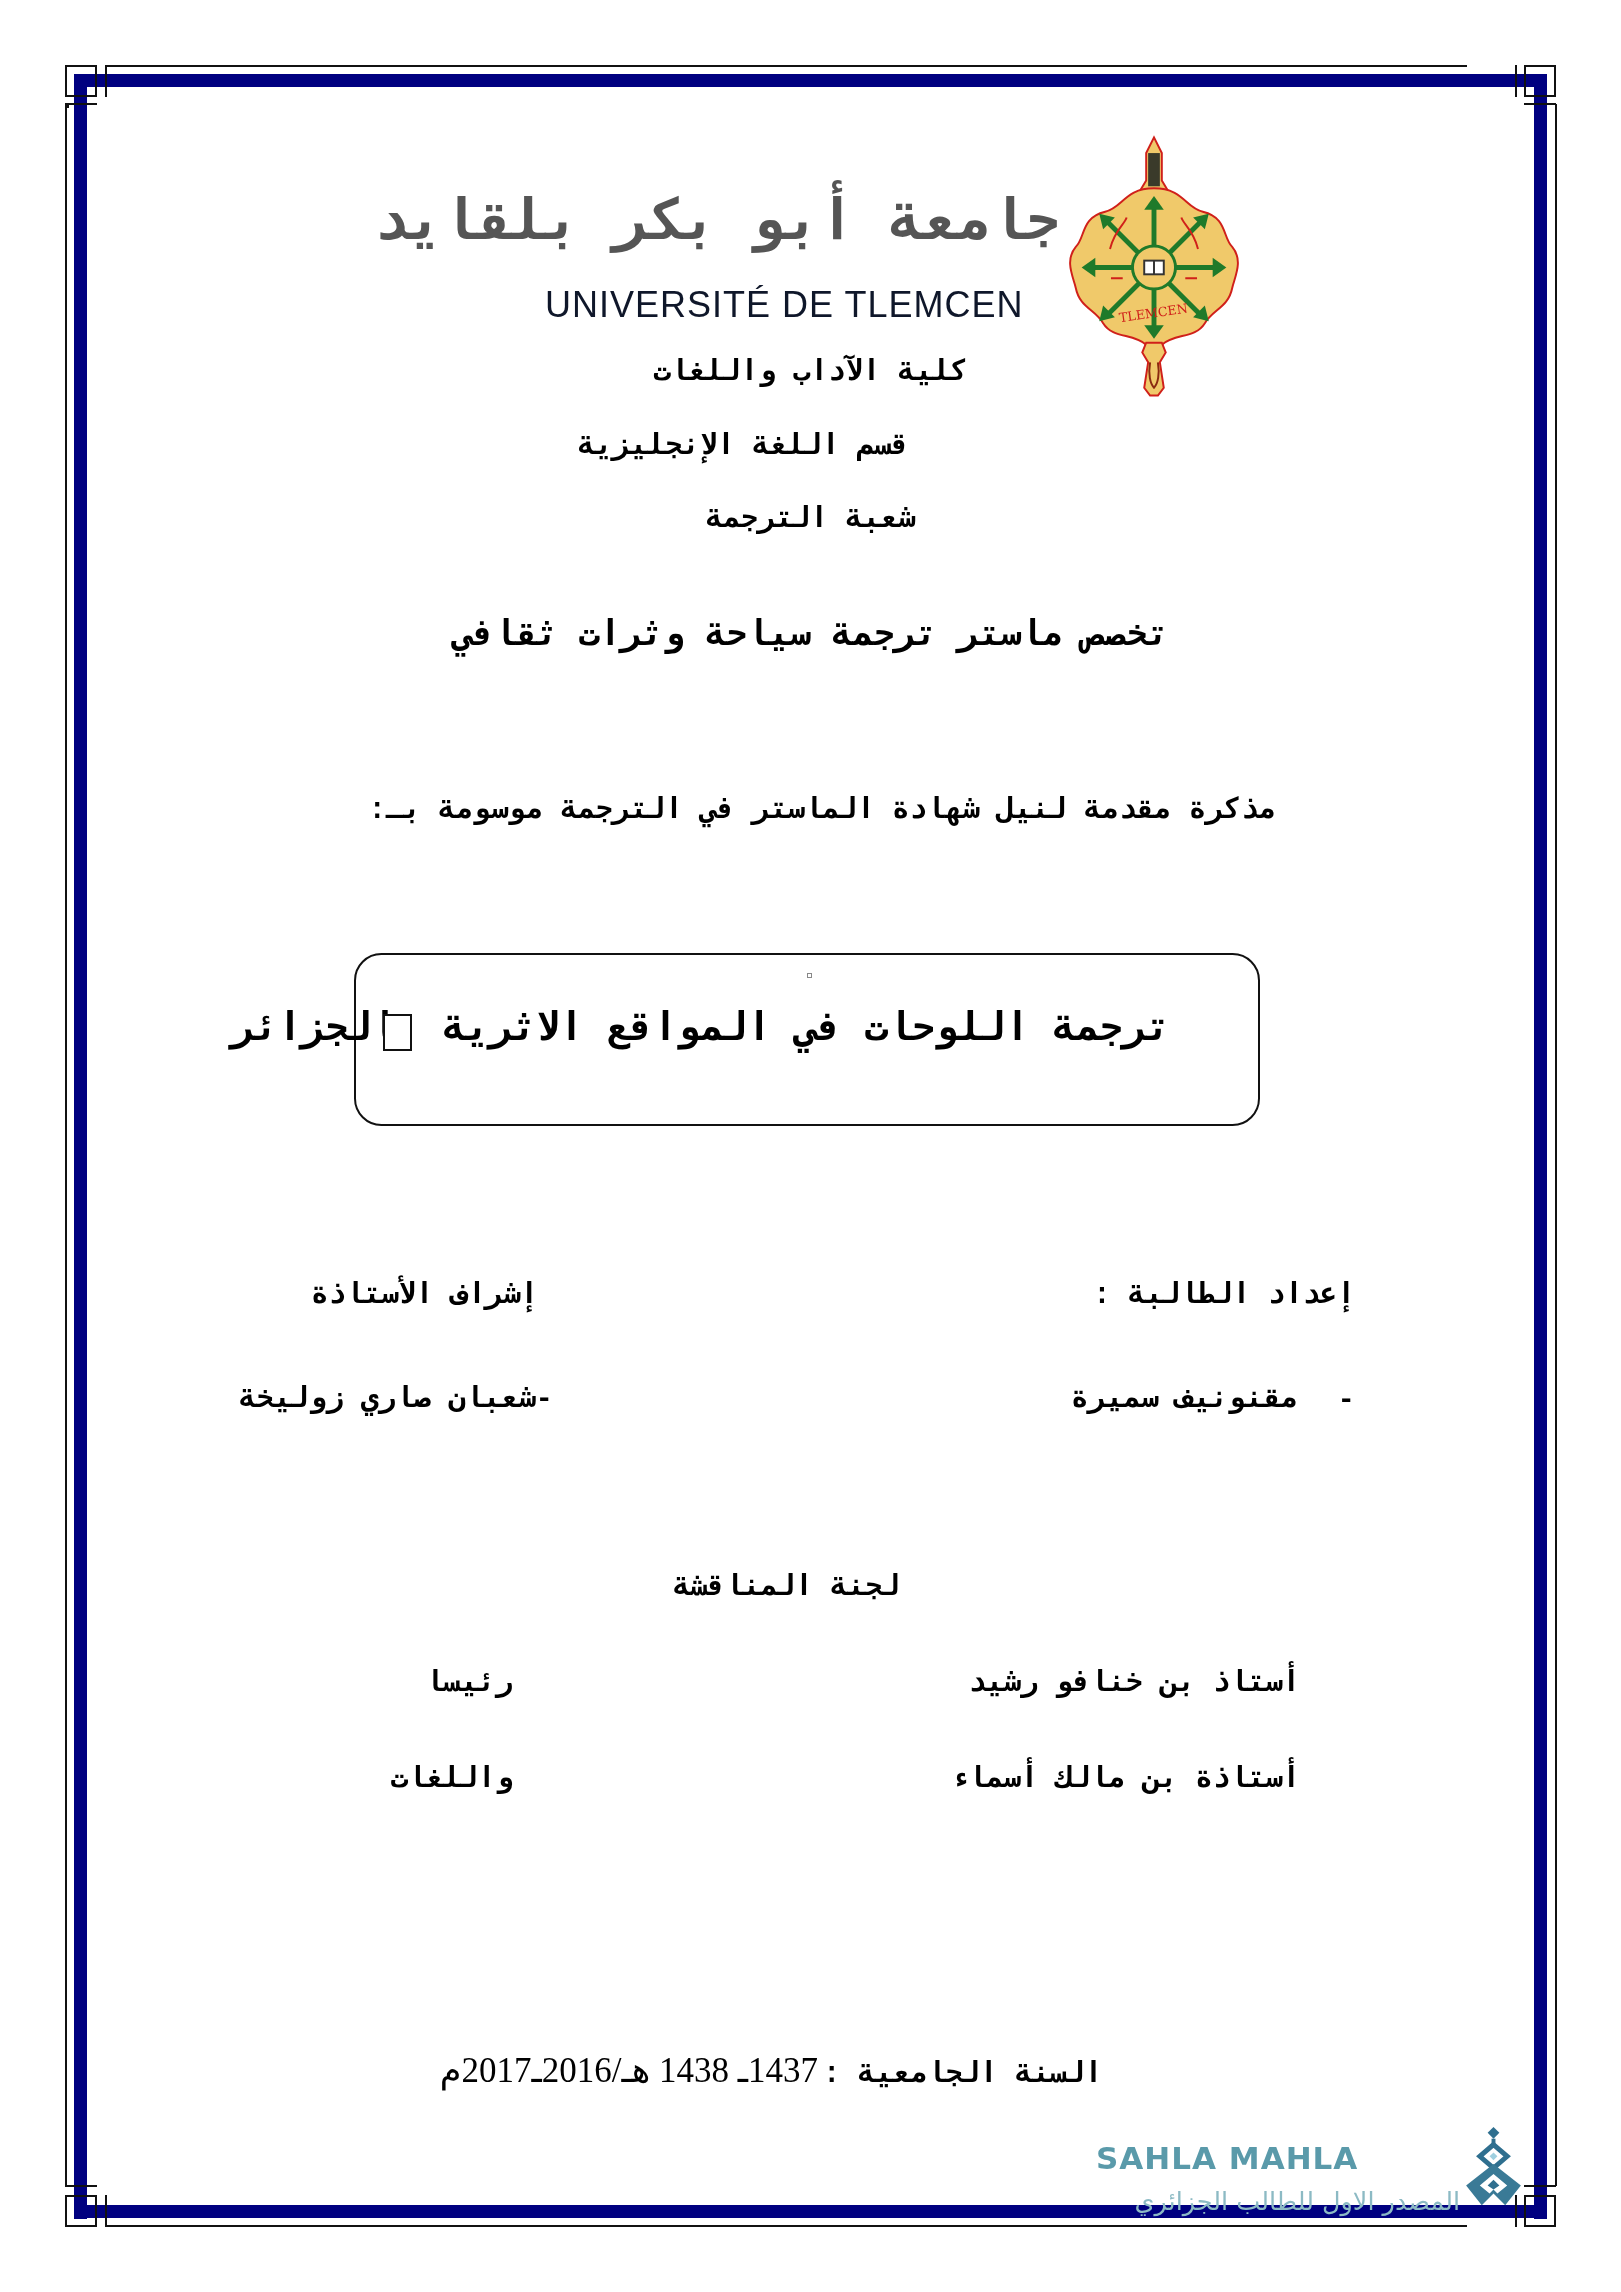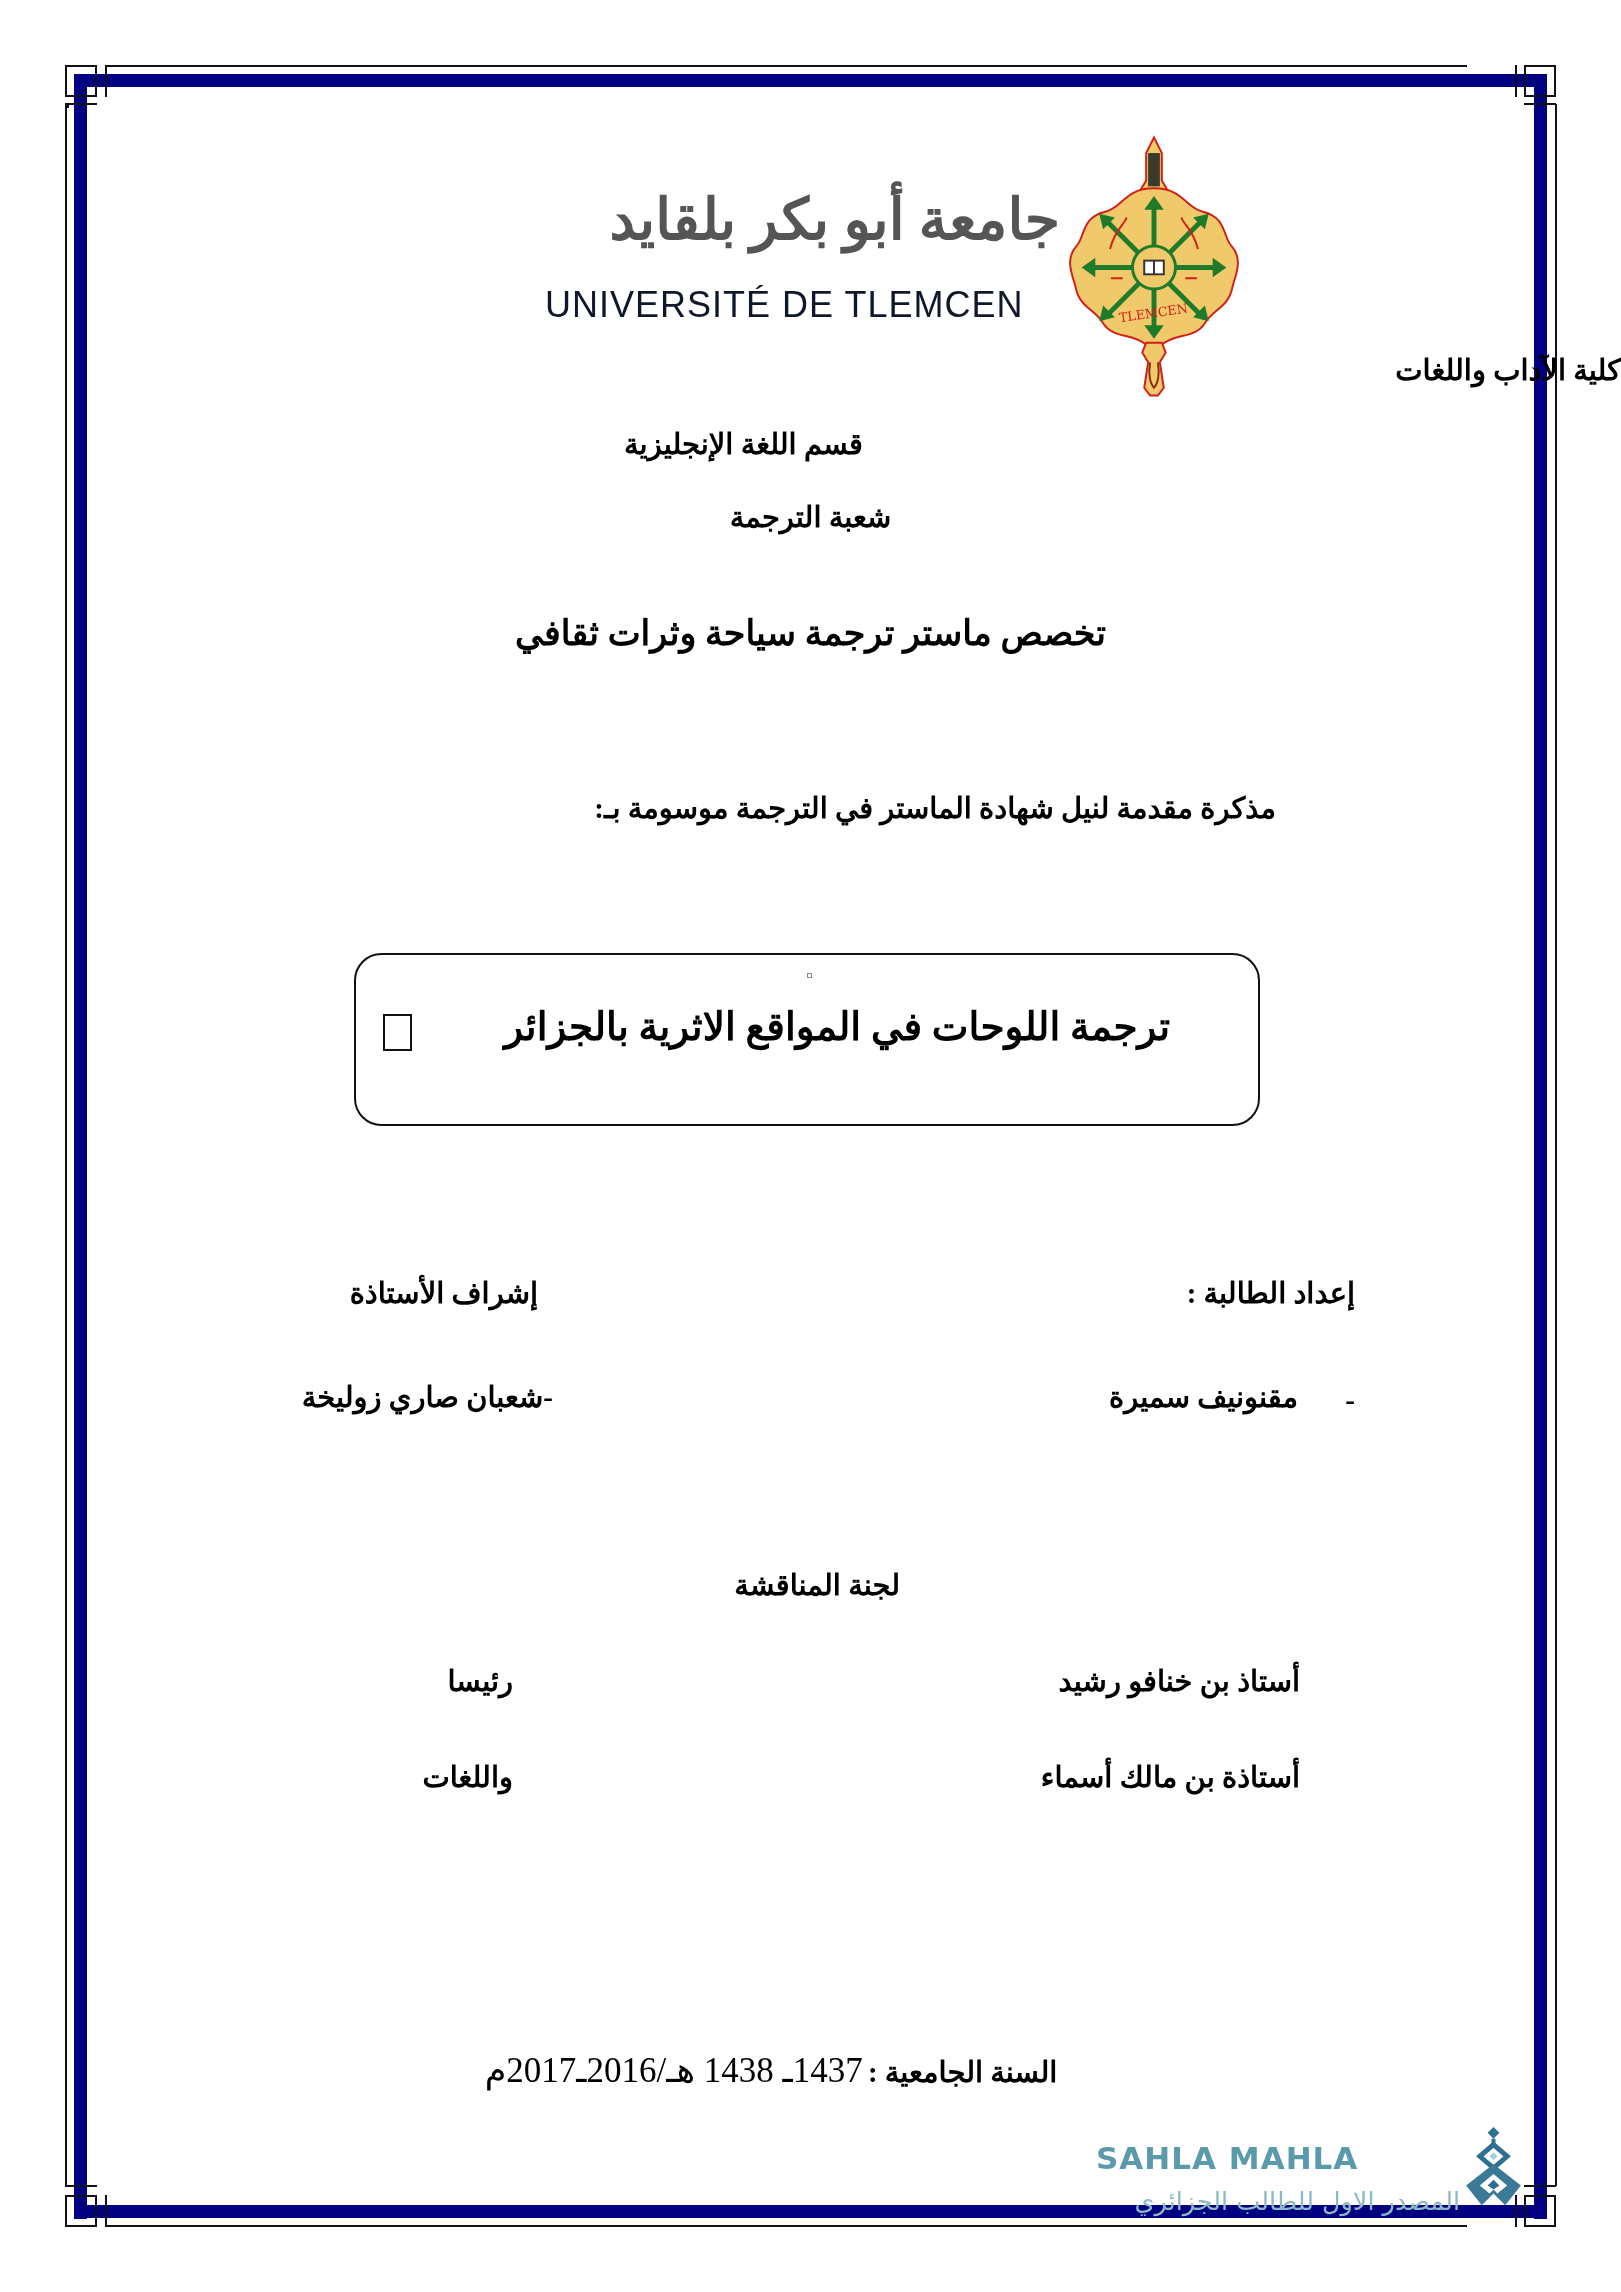--- a/index.html
+++ b/index.html
@@ -4,21 +4,21 @@
 <style>
   html, body { margin:0; padding:0; background:#fff; }
   body { width:1621px; height:2293px; position:relative; overflow:hidden;
          font-family:"DejaVu Sans", sans-serif; color:#000; }
   .abs { position:absolute; }
   
   .navy { position:absolute; background:#000080; }
   .bline { position:absolute; background:#111; }
   .csq { position:absolute; border:2px solid #111; box-sizing:border-box; background:transparent; }
   
-  .ar { direction:rtl; font-family:Liberation Serif, serif; font-weight:bold; white-space:nowrap; }
+  .ar { direction:rtl; font-family:Liberation Mono, monospace; font-weight:bold; white-space:nowrap; }
   .uni-ar { font-size:57px; color:#555; font-weight:bold; }
   .uni-fr { font-family:"Liberation Sans", sans-serif; font-size:36px; color:#0f172a; letter-spacing:1px; white-space:nowrap; }
   .h1 { font-size:29px; }
   .h2 { font-size:35px; }
   .body-l { font-size:29px; }
   .title-box { position:absolute; left:354px; top:953px; width:906px; height:173px;
                border:2px solid #111; border-radius:27.4px; box-sizing:border-box; }
   .title-text { font-size:39px; }
   .checkbox { width:29px; height:37px; border:2px solid #111; box-sizing:border-box; background:#fff; }
   .tiny-sq { width:4.9px; height:5.9px; border:1px solid #888; box-sizing:border-box; }
@@ -91,21 +91,21 @@
 
     <path d="M45 120 C50 100 60 95 62 88 M46 150 L58 150" stroke="#d0201a" stroke-width="2" fill="none"></path>
     <path d="M135 120 C130 100 120 95 118 88 M122 150 L134 150" stroke="#d0201a" stroke-width="2" fill="none"></path>
     <text x="90" y="190" font-family="DejaVu Serif, serif" font-size="13" fill="#d0201a" text-anchor="middle" transform="rotate(-8 90 190)">TLEMCEN</text>
 
     <path d="M82 216 L98 216 L102 226 L96 236 L100 262 L94 270 L86 270 L80 262 L84 236 L78 226 Z" fill="#f0c96a" stroke="#d0201a" stroke-width="2"></path>
     <path d="M86 236 C84 248 86 258 90 262 C94 258 96 248 94 236" stroke="#8a2a10" stroke-width="2" fill="none"></path>
   </svg>
 </div>
 
-<div class="abs ar h1" style="left:0; width:1621px; top:353px; direction:rtl;">كلية الآداب واللغات</div>
+<div class="abs ar h1" style="left:0; width:1621px; top:353px; text-align:center; direction:rtl;">كلية الآداب واللغات</div>
 <div class="abs ar h1" style="left:0; width:1487px; top:427px; text-align:center;">قسم اللغة الإنجليزية</div>
 <div class="abs ar h1" style="left:0; width:1621px; top:500px; text-align:center;">شعبة الترجمة</div>
 <div class="abs ar h2" style="left:0; width:1621px; top:573px; text-align:center;margin-top:40px;">تخصص ماستر ترجمة  سياحة وثرات ثقافي</div>
 
 <div class="abs ar h1" style="right:345px; top:791px;">مذكرة مقدمة لنيل شهادة الماستر في الترجمة موسومة  بـ:</div>
 
 <div class="title-box">
   <div class="abs tiny-sq" style="left:451px; top:17.6px;"></div>
   <div class="abs ar title-text" style="right:88px; top:49px;">ترجمة اللوحات في المواقع الاثرية بالجزائر</div>
   <div class="abs checkbox" style="left:27.4px; top:59px;"></div>

